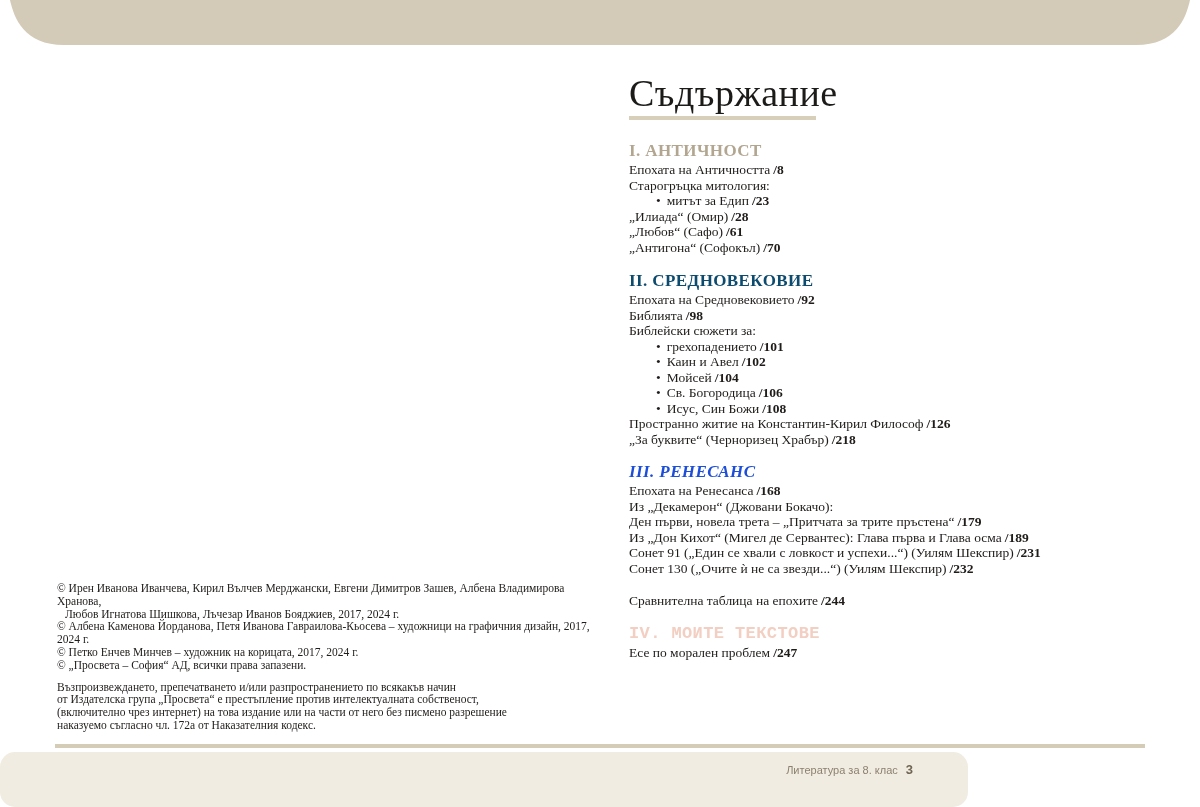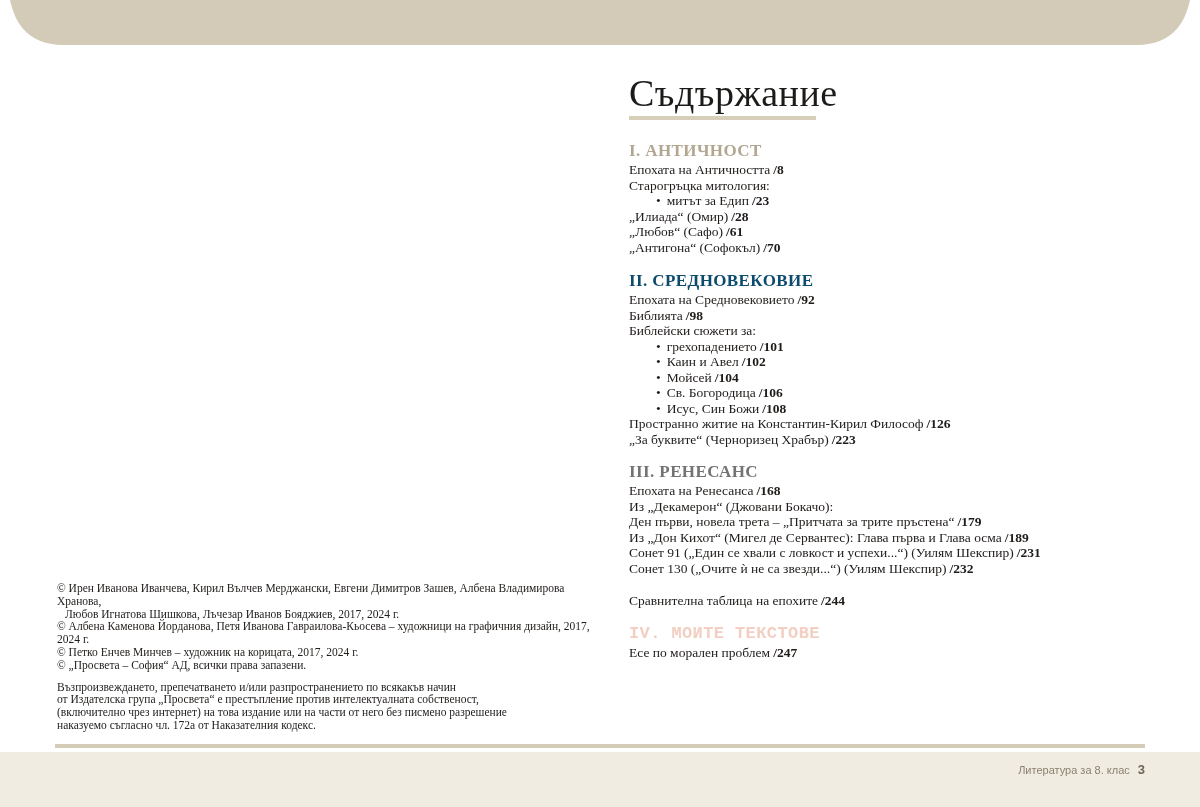--- a/index.html
+++ b/index.html
@@ -13,38 +13,38 @@
   .header-band { position:absolute; top:0; left:0; width:1200px; height:48px; }
 
   
   .toc-col { position:absolute; left:629px; top:73px; width:540px; }
   .title { margin:0; font-size:38px; line-height:40px; font-weight:normal; color:#1c1b19; letter-spacing:0.5px; }
   .title-rule { height:4px; width:187px; margin-top:3px; background:#d8cfba; }
 
   .sh { font-size:17px; line-height:18px; font-weight:bold; margin:0 0 2px 0; letter-spacing:0.4px; }
   .s1 { margin-top:22px; color:#b2a690; }
   .s2 { margin-top:17px; color:#0c4a6e; }
-  .s3 { margin-top:16px; color:#737373; }
+  .s3 { margin-top:16px; color:#1d4ed8;font-style:italic; }
   .s4 { margin-top:16px; color:#f2cfc2;font-family:Liberation Mono, monospace; }
 
   .item { font-size:13.5px; line-height:15.5px; }
   .item.bullet { padding-left:27px; }
   .item.bullet::before { content:"•"; margin-right:6px; }
   .pg { font-weight:bold; margin-left:3px; }
   .standalone { margin-top:17px; }
 
   
   .colophon { position:absolute; left:57px; top:582px; width:545px; font-size:11.5px; line-height:12.8px; color:#1f1c1a; }
   .colophon .indent { padding-left:8px; }
   .notice { margin-top:9px; }
   .isbn { margin-top:20px; }
 
   
   .footer-rule { position:absolute; left:55px; top:744px; width:1090px; height:4px; background:#d5ccb8; }
-  .footer-band { position:absolute; left:0; top:752px; width:1200px; height:55px; background:#f1ece1; }
+  .footer-band { position:absolute; left:0; top:752px; width:968px; height:55px; background:#f1ece1;border-radius:15px; }
   .footer-text { position:absolute; top:10px; right:55px; display:flex; align-items:baseline;
                  font-family:"Liberation Sans", sans-serif; }
   .footer-label { font-size:11px; color:#8c8170; }
   .footer-num { font-size:13px; font-weight:bold; color:#6f6553; margin-left:8px; }
 </style>
 </head>
 <body>
 
 <svg class="header-band" viewBox="0 0 1200 48" preserveAspectRatio="none">
   <path d="M 10 0 C 14 18 24 45 64 45 L 1136 45 C 1176 45 1186 18 1190 0 Z" fill="#d3cab7"></path>
@@ -65,21 +65,21 @@
   <h2 class="sh s2">II. СРЕДНОВЕКОВИЕ</h2>
   <div class="item"><span>Епохата на Средновековието</span><span class="pg">/92</span></div>
   <div class="item"><span>Библията</span><span class="pg">/98</span></div>
   <div class="item"><span>Библейски сюжети за:</span></div>
   <div class="item bullet"><span>грехопадението</span><span class="pg">/101</span></div>
   <div class="item bullet"><span>Каин и Авел</span><span class="pg">/102</span></div>
   <div class="item bullet"><span>Мойсей</span><span class="pg">/104</span></div>
   <div class="item bullet"><span>Св. Богородица</span><span class="pg">/106</span></div>
   <div class="item bullet"><span>Исус, Син Божи</span><span class="pg">/108</span></div>
   <div class="item"><span>Пространно житие на Константин-Кирил Философ</span><span class="pg">/126</span></div>
-  <div class="item"><span>„За буквите“ (Черноризец Храбър)</span><span class="pg">/223</span></div>
+  <div class="item"><span>„За буквите“ (Черноризец Храбър)</span><span class="pg">/218</span></div>
 
   <h2 class="sh s3">III. РЕНЕСАНС</h2>
   <div class="item"><span>Епохата на Ренесанса</span><span class="pg">/168</span></div>
   <div class="item"><span>Из „Декамерон“ (Джовани Бокачо):</span></div>
   <div class="item"><span>Ден първи, новела трета – „Притчата за трите пръстена“</span><span class="pg">/179</span></div>
   <div class="item"><span>Из „Дон Кихот“ (Мигел де Сервантес): Глава първа и Глава осма</span><span class="pg">/189</span></div>
   <div class="item"><span>Сонет 91 („Един се хвали с ловкост и успехи...“) (Уилям Шекспир)</span><span class="pg">/231</span></div>
   <div class="item"><span>Сонет 130 („Очите ѝ не са звезди...“) (Уилям Шекспир)</span><span class="pg">/232</span></div>
 
   <div class="item standalone"><span>Сравнителна таблица на епохите</span><span class="pg">/244</span></div>

